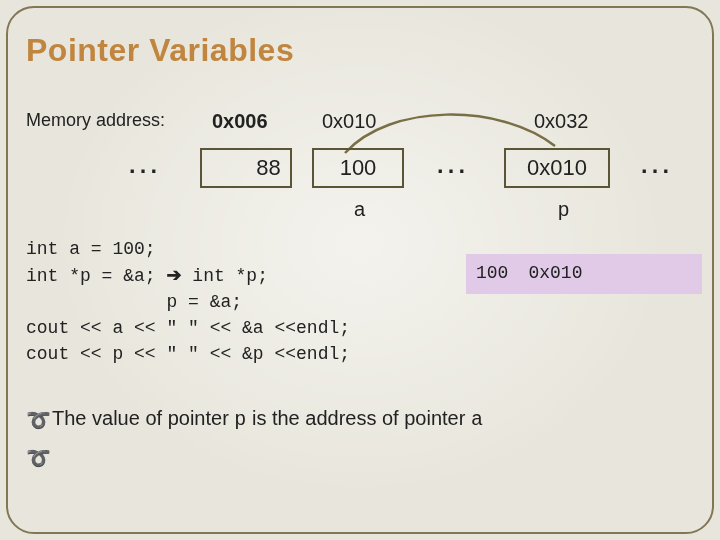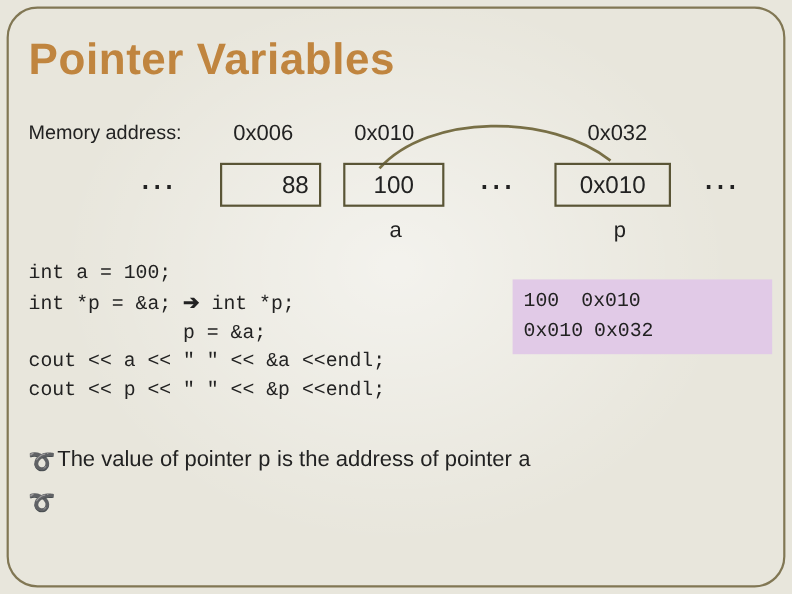--- a/index.html
+++ b/index.html
@@ -26,36 +26,36 @@
     left: 6px; right: 6px; top: 6px; bottom: 6px;
     border: 2px solid #817754;
     border-radius: 28px;
     pointer-events: none;
   }
   .title {
     position: absolute;
     left: 26px;
     top: 32px;
     font-family: "Trebuchet MS", Verdana, sans-serif;
-    font-size: 40px;
+    font-size: 32px;
     font-weight: bold;
     color: #c0853f;
     letter-spacing: 0.5px;
   }
 
   .row {
     position: absolute;
     font-size: 20px;
   }
   .memaddr-label {
     left: 26px;
     top: 110px;
     font-size: 18px;
   }
-  .addr-006 { left: 212px; top: 110px; }
+  .addr-006 { left: 212px; top: 110px; font-weight: bold; }
   .addr-010 { left: 322px; top: 110px; }
   .addr-032 { left: 534px; top: 110px; }
 
   
   .arc-svg {
     position: absolute;
     left: 330px;
     top: 98px;
     width: 250px;
     height: 60px;
@@ -203,23 +203,20 @@
 
   <div class="code code-block"><span>int a = 100;</span>
 <span>int *p = &amp;a; </span><span class="arrow-glyph">➔</span><span> int *p;</span>
 <span>             p = &amp;a;</span>
 <span>cout &lt;&lt; a &lt;&lt; " " &lt;&lt; &amp;a &lt;&lt;endl;</span>
 <span>cout &lt;&lt; p &lt;&lt; " " &lt;&lt; &amp;p &lt;&lt;endl;</span></div>
 
   <div class="result-box">
     <div>
       <span class="mono">100</span>&nbsp;&nbsp;&nbsp;&nbsp;<span class="mono">0x010</span>
-    </div>
-    <div>
-      <span class="mono">0x010</span>&nbsp;&nbsp;<span class="mono">0x032</span>
     </div>
   </div>
 
   <div class="bullets">
     <div class="b">
       <span class="swirl">➰</span>
       <span>The </span><span>value of pointer </span><span class="mono">p</span><span> is the address of pointer </span><span class="mono">a</span>
     </div>
     <div class="b">
       <span class="swirl">➰</span>

